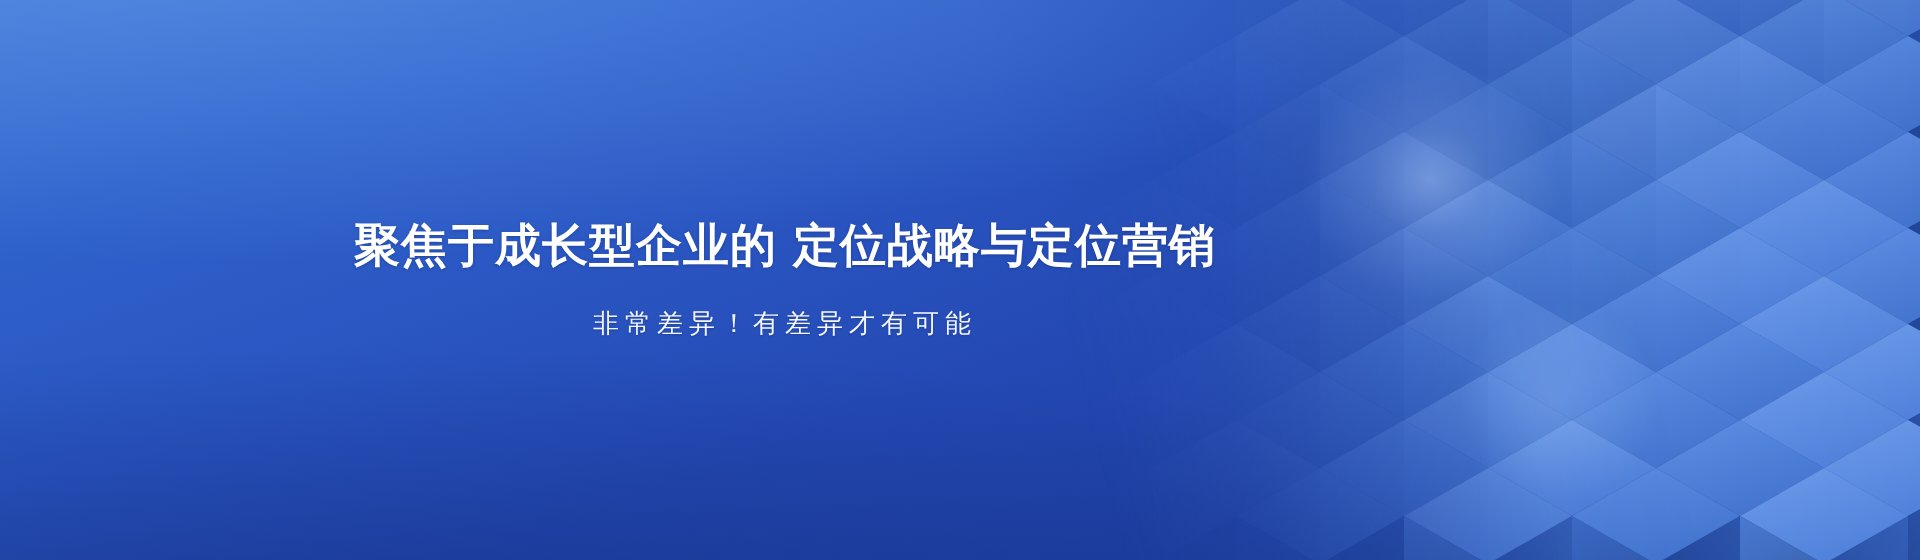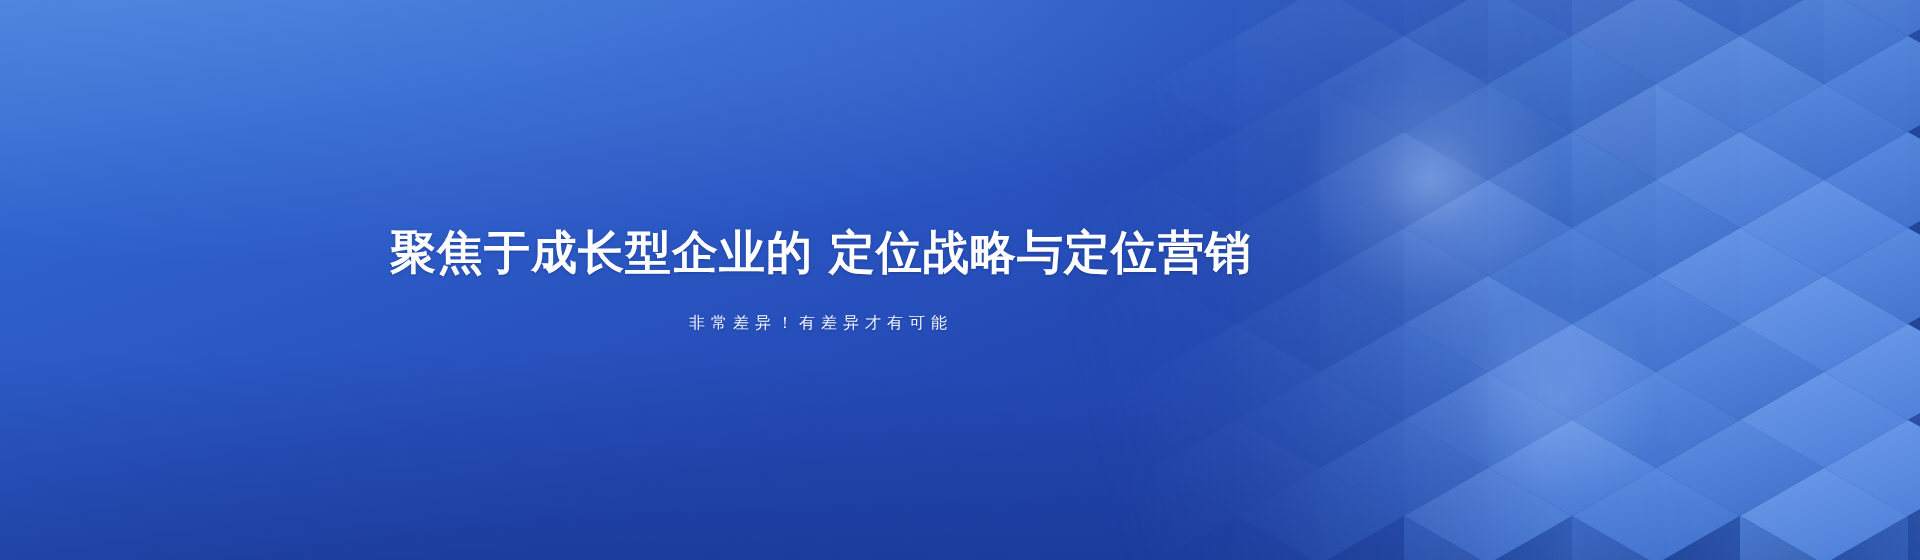--- a/index.html
+++ b/index.html
@@ -72,37 +72,36 @@
   
   .copy{
     position:absolute;
     left:0; top:0;
     width:1570px; height:560px;
     display:flex;
     flex-direction:column;
     align-items:center;
     justify-content:center;
     text-align:center;
-    margin-left:36px;
   }
   .headline{
     margin:0;
     color:#ffffff;
     font-size:46px;
     font-weight:bold;
     line-height:1.15;
     letter-spacing:1px;
     white-space:nowrap;
     text-shadow:0 1px 3px rgba(12,32,92,.35);
   }
   .headline .seg-2{ margin-left:16px; }
   .subline{
     margin:34px 0 0 0;
     color:#f2f6ff;
-    font-size:16px;
+    font-size:26px;
     font-weight:normal;
     letter-spacing:6px;
     white-space:nowrap;
     text-shadow:0 1px 2px rgba(12,32,92,.30);
   }
 </style>
 </head>
 <body>
 
 <div class="banner">

